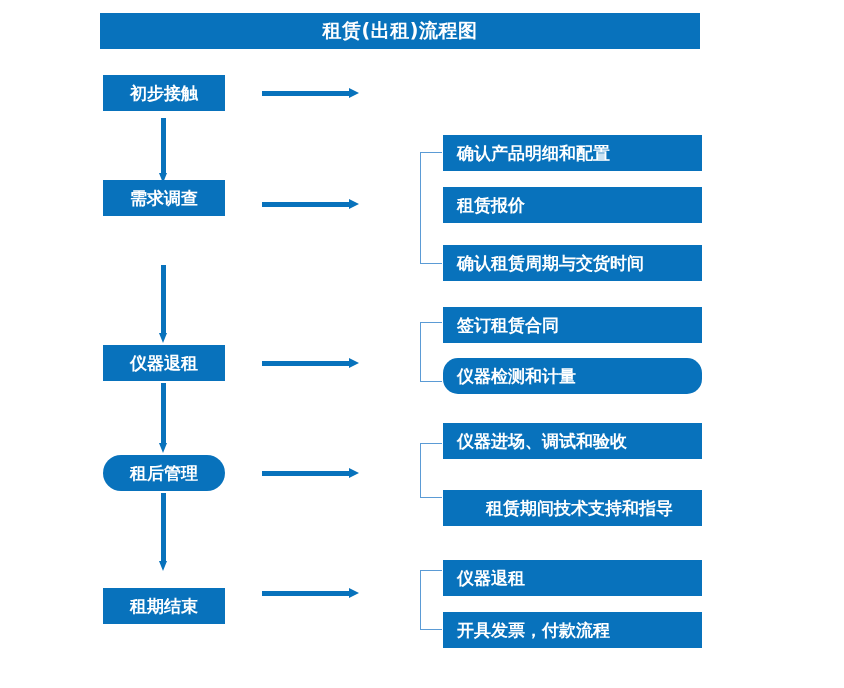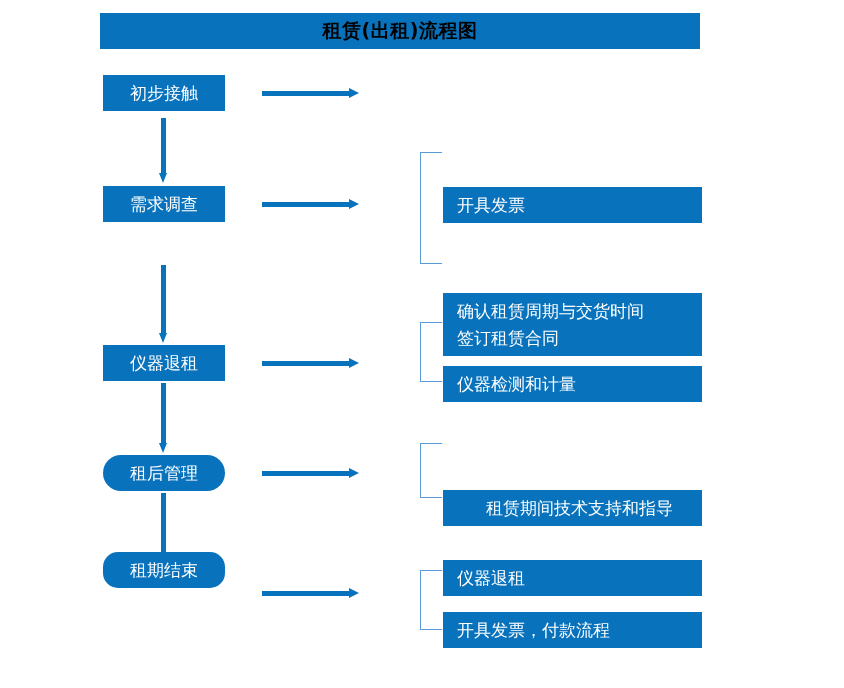--- a/index.html
+++ b/index.html
@@ -15,34 +15,34 @@
     overflow: hidden;
     font-family: "DejaVu Sans", "Liberation Sans", sans-serif;
   }
   .title-bar {
     position: absolute;
     left: 100px;
     top: 13px;
     width: 600px;
     height: 36px;
     background: #0872BC;
-    color: #000000;
+    color: #ffffff;
     font-size: 19px;
     font-weight: bold;
     display: flex;
     align-items: center;
     justify-content: center;
     letter-spacing: 0.5px;
   }
   .node {
     position: absolute;
     background: #0872BC;
     color: #ffffff;
     font-size: 17px;
-    font-weight: normal;
+    font-weight: bold;
     display: flex;
     align-items: center;
     box-sizing: border-box;
   }
   .node.left {
     left: 103px;
     width: 122px;
     height: 36px;
     justify-content: center;
     padding: 0 4px;
@@ -127,75 +127,81 @@
   </div>
   <div class="h-arrow" style="top:88px;">
     <div class="shaft"></div>
       <div class="head"></div>
   </div>
   <div class="v-arrow" style="top:118px; height:65px;">
     <div class="shaft"></div>
       <div class="head"></div>
   </div>
 
-  <div class="node left" style="top:186px;">
+  <div class="node left" style="top:180px;">
     <span>需求调查</span>
   </div>
   <div class="h-arrow" style="top:199px;">
     <div class="shaft"></div>
       <div class="head"></div>
   </div>
   <div class="bracket" style="top:152px; height:112px;"></div>
+  <div class="node right" style="top:135px;">
+    <span>确认产品明细和配置</span>
+  </div>
   <div class="node right" style="top:187px;">
-    <span>开具发票</span>
-  </div>
-  <div class="node right" style="top:245px;margin-top:48px;">
+    <span>租赁报价</span>
+  </div>
+  <div class="node right" style="top:245px;">
     <span>确认租赁周期与交货时间</span>
   </div>
   <div class="v-arrow" style="top:265px; height:78px;">
     <div class="shaft"></div>
       <div class="head"></div>
   </div>
 
   <div class="node left" style="top:345px;">
     <span>仪器退租</span>
   </div>
   <div class="h-arrow" style="top:358px;">
     <div class="shaft"></div>
       <div class="head"></div>
   </div>
   <div class="bracket" style="top:322px; height:60px;"></div>
-  <div class="node right" style="top:320px;">
+  <div class="node right" style="top:307px;">
     <span>签订租赁合同</span>
   </div>
-  <div class="node right" style="top:366px;">
+  <div class="node right" style="top:358px;border-radius:15px;">
     <span>仪器检测和计量</span>
   </div>
   <div class="v-arrow" style="top:383px; height:70px;">
     <div class="shaft"></div>
       <div class="head"></div>
   </div>
 
   <div class="node left" style="top:455px;border-radius:18px;">
     <span>租后管理</span>
   </div>
   <div class="h-arrow" style="top:468px;">
     <div class="shaft"></div>
       <div class="head"></div>
   </div>
   <div class="bracket" style="top:443px; height:55px;"></div>
+  <div class="node right" style="top:423px;">
+    <span>仪器进场、调试和验收</span>
+  </div>
   <div class="node right" style="top:490px;justify-content:center;">
     <span>租赁期间技术支持和指导</span>
   </div>
   <div class="v-arrow" style="top:493px; height:78px;">
     <div class="shaft"></div>
       <div class="head"></div>
   </div>
 
-  <div class="node left" style="top:552px;border-radius:15px;">
+  <div class="node left" style="top:588px;">
     <span>租期结束</span>
   </div>
   <div class="h-arrow" style="top:588px;">
     <div class="shaft"></div>
       <div class="head"></div>
   </div>
   <div class="bracket" style="top:570px; height:60px;"></div>
   <div class="node right" style="top:560px;">
     <span>仪器退租</span>
   </div>

